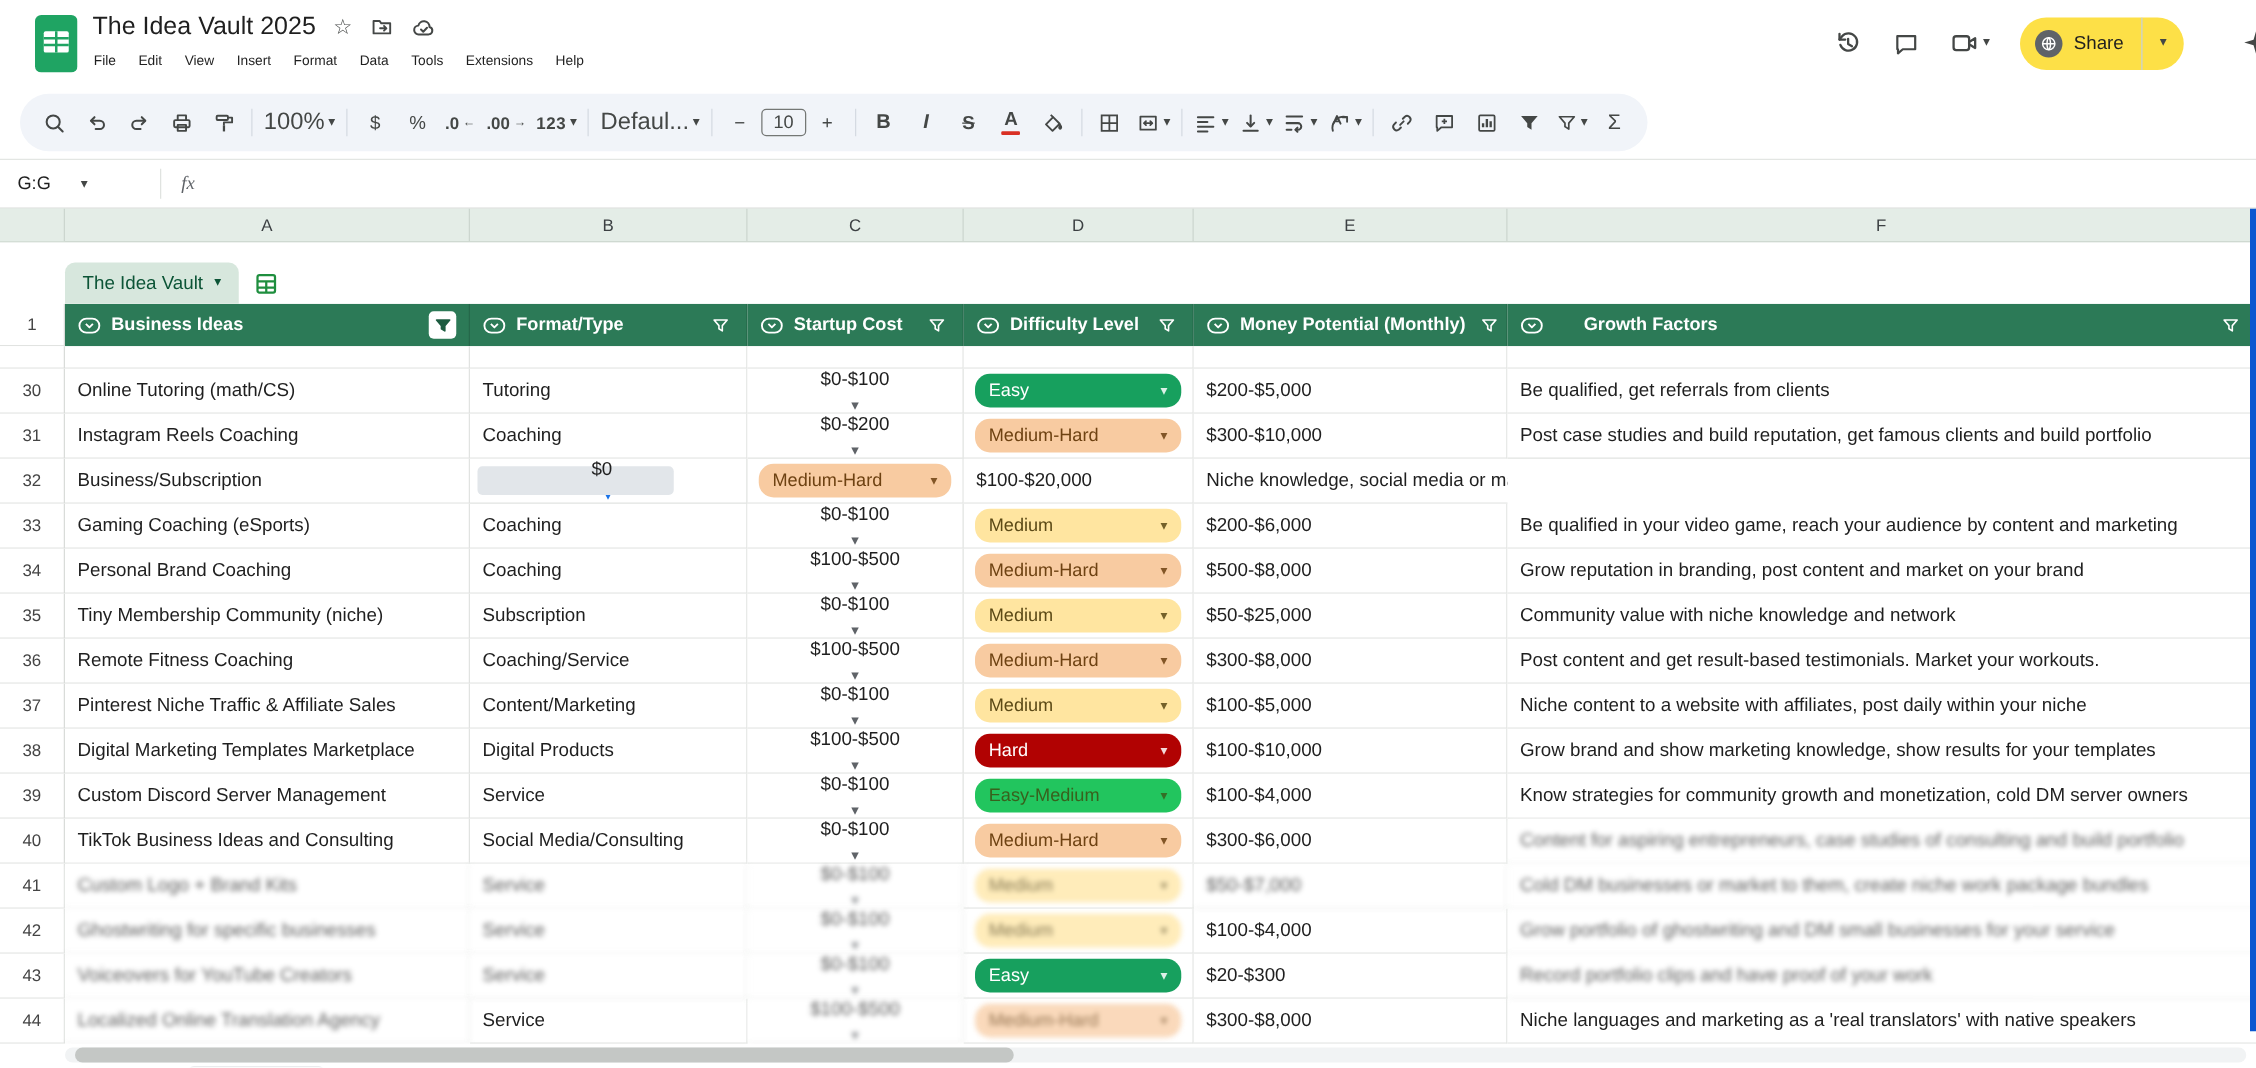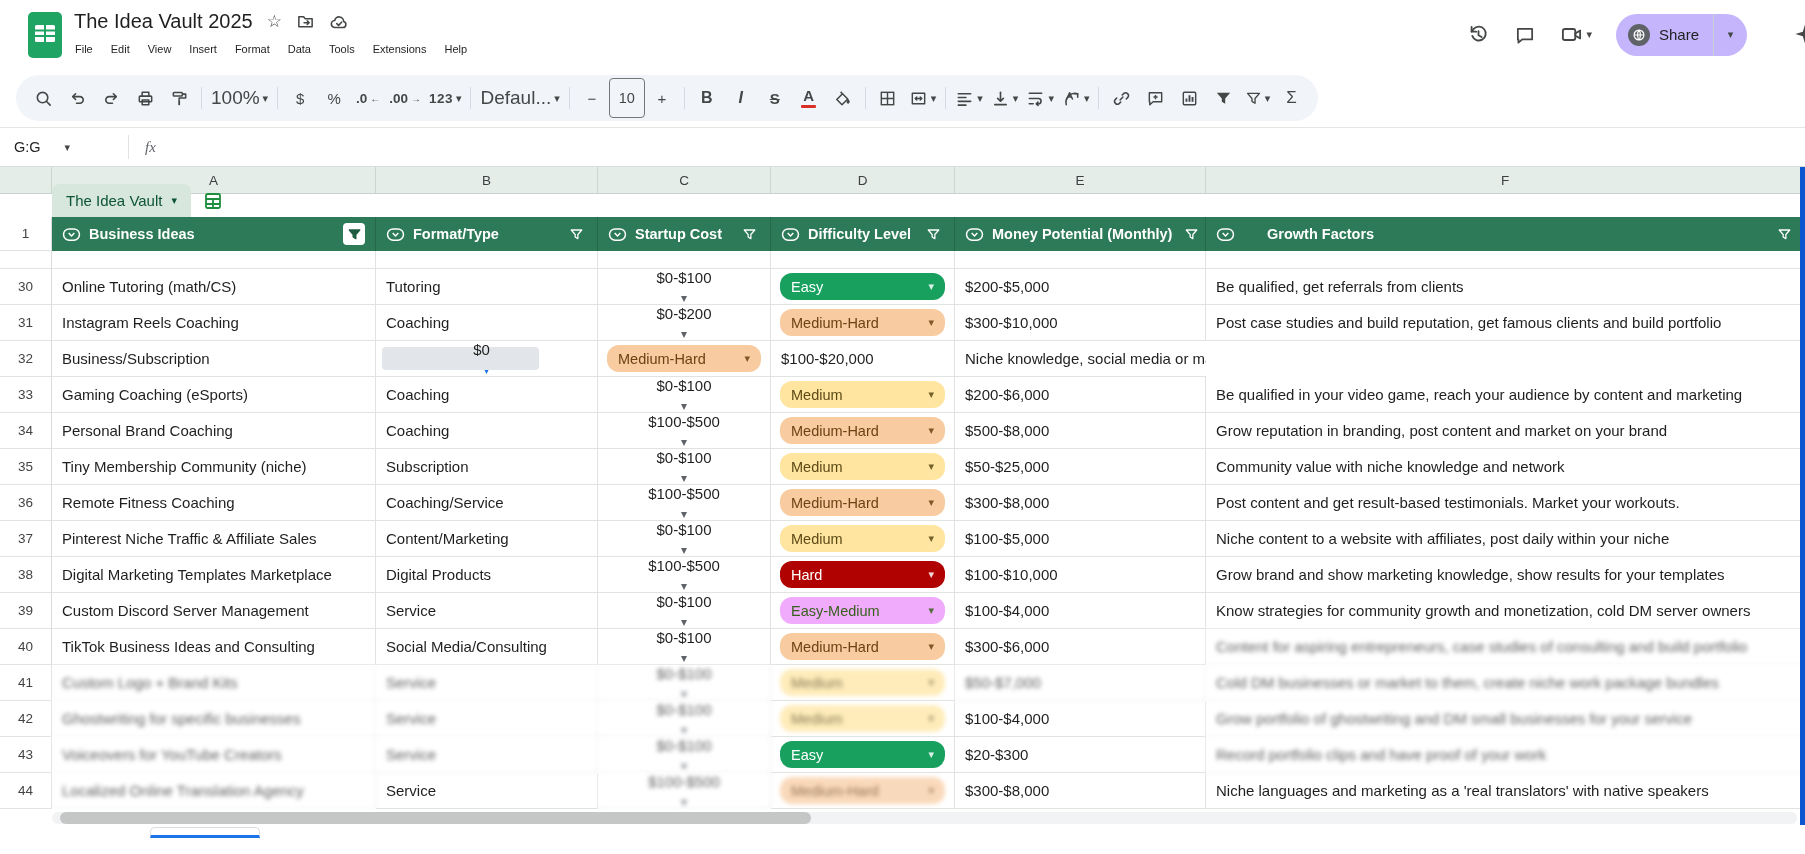--- a/index.html
+++ b/index.html
@@ -13,37 +13,37 @@
   .title-block { margin-left:12px; display:flex; flex-direction:column; justify-content:center; }
   .title-row { display:flex; align-items:center; gap:14px; height:28px; }
   .doc-title { font-size:20px; font-weight:500; color:#1f1f1f; white-space:nowrap; }
   .title-ic { color:#444746; font-size:17px; display:flex; align-items:center; }
   .menu-row { display:flex; align-items:center; height:26px; margin-left:-8px; }
   .menu-item { font-size:11px; color:#1f1f1f; padding:3px 9px; border-radius:6px; cursor:default; }
   .top-right { position:absolute; right:0; top:0; height:69px; display:flex; align-items:center; gap:24px; padding-right:58px; }
   .tr-icon { display:flex; align-items:center; color:#444746; }
   .meet { display:flex; align-items:center; gap:3px; }
   .caret { font-size:11px; color:#444746; line-height:1; }
-  .share-pill { display:flex; align-items:center; height:42px; border-radius:21px; background:#c4b5fd; overflow:hidden; }
+  .share-pill { display:flex; align-items:center; height:42px; border-radius:21px; background:#fde047; overflow:hidden; }
   .share-main { display:flex; align-items:center; gap:9px; padding:0 14px 0 12px; height:100%; }
   .share-globe { width:22px; height:22px; border-radius:50%; background:#5f6368; display:flex; align-items:center; justify-content:center; }
   .share-label { font-size:15px; font-weight:500; color:#1f1f1f; }
   .share-drop { width:34px; height:100%; display:flex; align-items:center; justify-content:center; border-left:1px solid #c8cfd8; }
   .sparkle { position:absolute; right:-12px; top:22px; }
 
   
   .toolbar { height:58px; display:flex; align-items:center; padding:0 16px; }
   .toolbar-pill { display:flex; align-items:center; height:46px; border-radius:23px; background:#f1f4f9; padding:0 10px; }
   .tbtn { min-width:34px; height:34px; display:flex; align-items:center; justify-content:center; border-radius:6px; color:#444746; font-size:15px; gap:3px; padding:0 4px; }
   .tbtn b { font-size:16px; }
   .tbtn .it { font-style:italic; font-size:16px; font-weight:600; }
   .tbtn .st { text-decoration:line-through; font-size:15px; font-weight:600; }
   .sep { width:1px; height:22px; background:#d5dae2; margin:0 5px; flex:0 0 auto; }
   .zoom-lbl, .font-lbl { font-size:19px; color:#444746; }
-  .size-box { width:36px; height:40px; border:1px solid #747775; border-radius:4px; display:flex; align-items:center; justify-content:center; font-size:14.5px; color:#444746; }
+  .size-box { width:36px; height:22px; border:1px solid #747775; border-radius:4px; display:flex; align-items:center; justify-content:center; font-size:14.5px; color:#444746; }
   .a-color { display:flex; flex-direction:column; align-items:center; line-height:1; }
   .a-color .A { font-size:15px; font-weight:700; }
   .a-color .bar { width:15px; height:3.5px; background:#d93025; margin-top:1.5px; border-radius:1px; }
   .num123 { font-size:13.5px; font-weight:600; letter-spacing:.5px; }
   .dec { font-size:13.5px; font-weight:600; }
   .dec small { font-size:10px; }
   .sigma { font-size:17px; }
 
   
   .formula-bar { height:40px; display:flex; align-items:center; border-top:1px solid #e3e6e3; border-bottom:1px solid #d9dcd9; padding-left:14px; }
@@ -52,21 +52,21 @@
   .fbar-sep { width:1px; height:24px; background:#e0e3e0; margin:0 10px; }
   .fx { font-size:15px; font-style:italic; color:#5f6368; font-family:"Liberation Serif","DejaVu Serif",serif; margin-left:6px; }
   .formula-input { flex:1; height:100%; }
 
   
   .grid-cols { display:grid; grid-template-columns:52px 324px 222px 173px 184px 251px 599px; }
   .col-strip { height:27px; background:#e4ede7; border-bottom:1px solid #c7d2ca; }
   .col-strip > div { display:flex; align-items:center; justify-content:center; font-size:13.5px; color:#3c4043; border-right:1px solid #ccd6cf; }
   .corner { background:#e4ede7; }
 
-  .tab-row { height:23px; background:#fff; display:flex; align-items:flex-end; padding-left:52px; position:relative; }
+  .tab-row { height:49px; background:#fff; display:flex; align-items:flex-end; padding-left:52px; position:relative; }
   .table-tab { height:33px; background:#d7e7dd; border-radius:8px 8px 0 0; display:flex; align-items:center; gap:9px; padding:0 14px; color:#0c5436; font-size:15px; font-weight:500; }
   .table-tab .caret { color:#0c5436; }
   .table-grid-icon { margin:0 0 6px 12px; display:flex; }
 
   .header-row { height:34px; }
   .header-rownum { background:#fff; display:flex; align-items:center; justify-content:center; font-size:13.5px; color:#444; border-right:1px solid #d9dcd9; border-bottom:1px solid #e1e3e1; }
   .hcell { background:#2c7a57; color:#fff; display:flex; align-items:center; gap:8px; padding:0 10px; font-size:14.5px; font-weight:700; border-right:1px solid rgba(0,0,0,.14); overflow:hidden; white-space:nowrap; }
   .hcell:last-child { border-right:none;gap:32px; }
   .funnel-wrap { margin-left:auto; width:22px; height:22px; display:flex; align-items:center; justify-content:center; border-radius:4px; flex:0 0 auto; }
   .funnel-wrap.boxed { background:#fff; }
@@ -638,21 +638,21 @@
   </div>
       <div class="row grid-cols">
     <div class="rownum">39</div>
     <div class="cell c-idea">Custom Discord Server Management</div>
     <div class="cell c-type">Service</div>
     <div class="cell c-cost">
       <span class="v">$0-$100</span>
       <span class="caret">▾</span>
     </div>
     <div class="cell c-diff">
-      <span class="pill" style="background: #f0abfc; color: rgb(56, 97, 29); justify-content: flex-end;">
+      <span class="pill" style="background: #22c55e; color: rgb(56, 97, 29); justify-content: flex-end;">
         <span class="pv">Easy-Medium</span>
         <span class="pcaret">▾</span>
       </span>
     </div>
     <div class="cell c-money">$100-$4,000</div>
     <div class="cell c-growth">Know strategies for community growth and monetization, cold DM server owners</div>
   </div>
       <div class="row grid-cols">
     <div class="rownum">40</div>
     <div class="cell c-idea">TikTok Business Ideas and Consulting</div>

